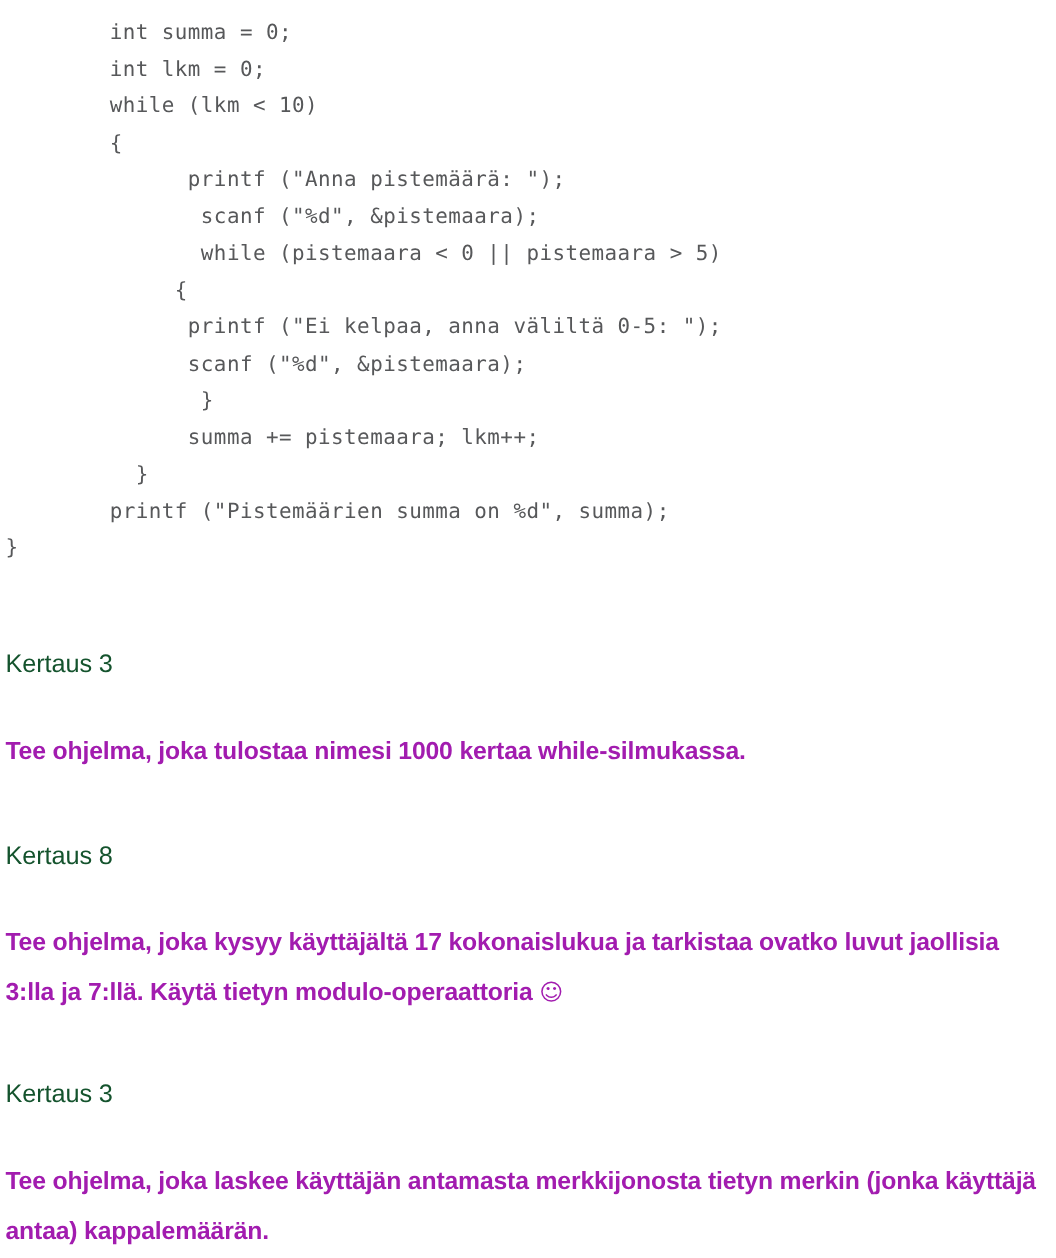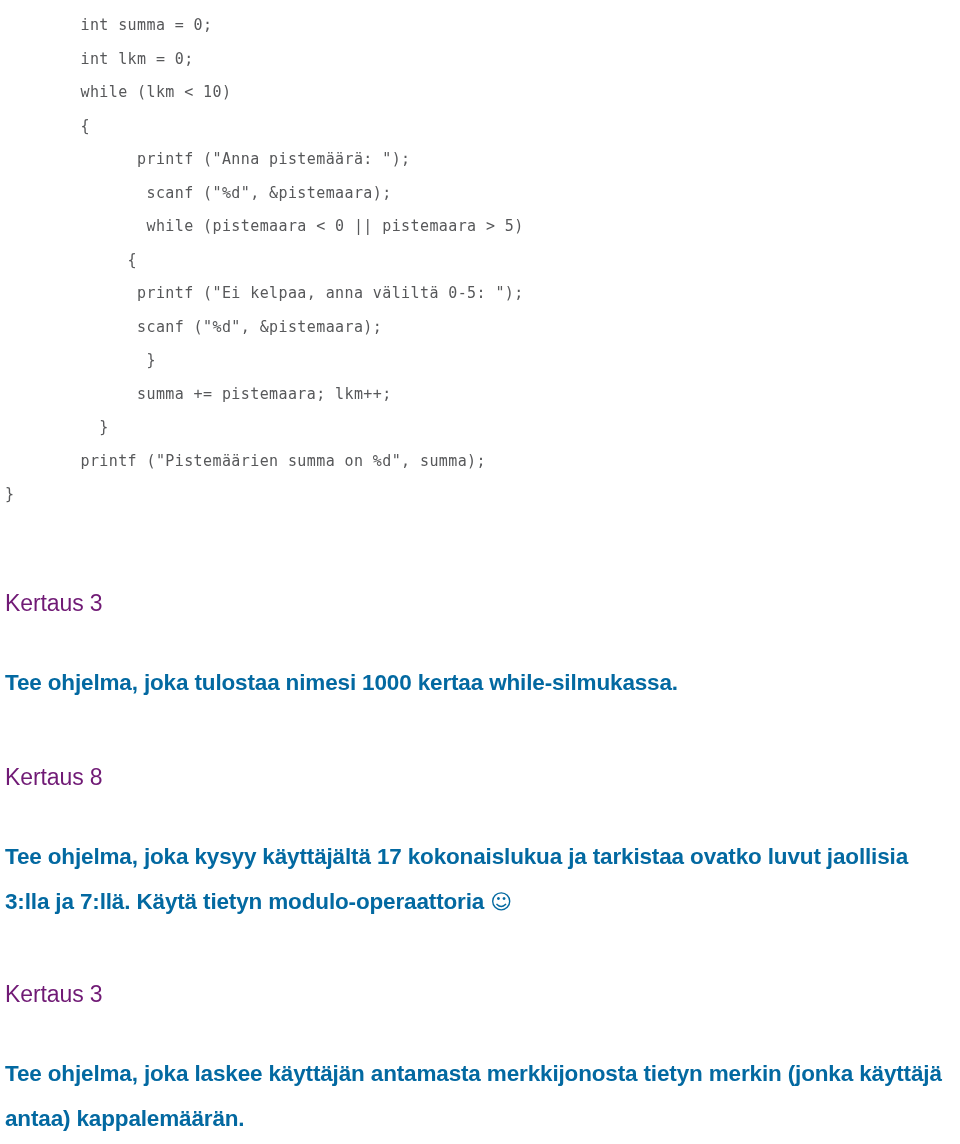--- a/index.html
+++ b/index.html
@@ -22,21 +22,21 @@
     background: #ffffff;
   }
 
   
   .code-block {
     position: absolute;
     left: 0;
     top: -6px;
     width: 960px;
     font-family: "Liberation Mono", "DejaVu Sans Mono", monospace;
-    font-size: 15px;
+    font-size: 19px;
     line-height: 33.5px;
     color: #57585a;
     white-space: pre;
     letter-spacing: 0.4px;
   }
   .code-line {
     display: block;
     height: 33.5px;
     padding-left: 5px;
   }
@@ -44,29 +44,29 @@
   
   .section {
     position: absolute;
     left: 5px;
     width: 950px;
   }
   .section-heading {
     font-family: "Liberation Sans", sans-serif;
     font-size: 23px;
     font-weight: 400;
-    color: #701a75;
+    color: #14532d;
     line-height: 30px;
     letter-spacing: -0.1px;
   }
   .section-body {
     font-family: "Liberation Sans", sans-serif;
     font-size: 22.5px;
     font-weight: 700;
-    color: #0369a1;
+    color: #a21caf;
     line-height: 45px;
     letter-spacing: -0.15px;
   }
 
   #sec-k3 { top: 588px; }
   #sec-k3 .section-body { margin-top: 42px; }
 
   #sec-k4 { top: 762px; }
   #sec-k4 .section-body { margin-top: 42px; }
 

